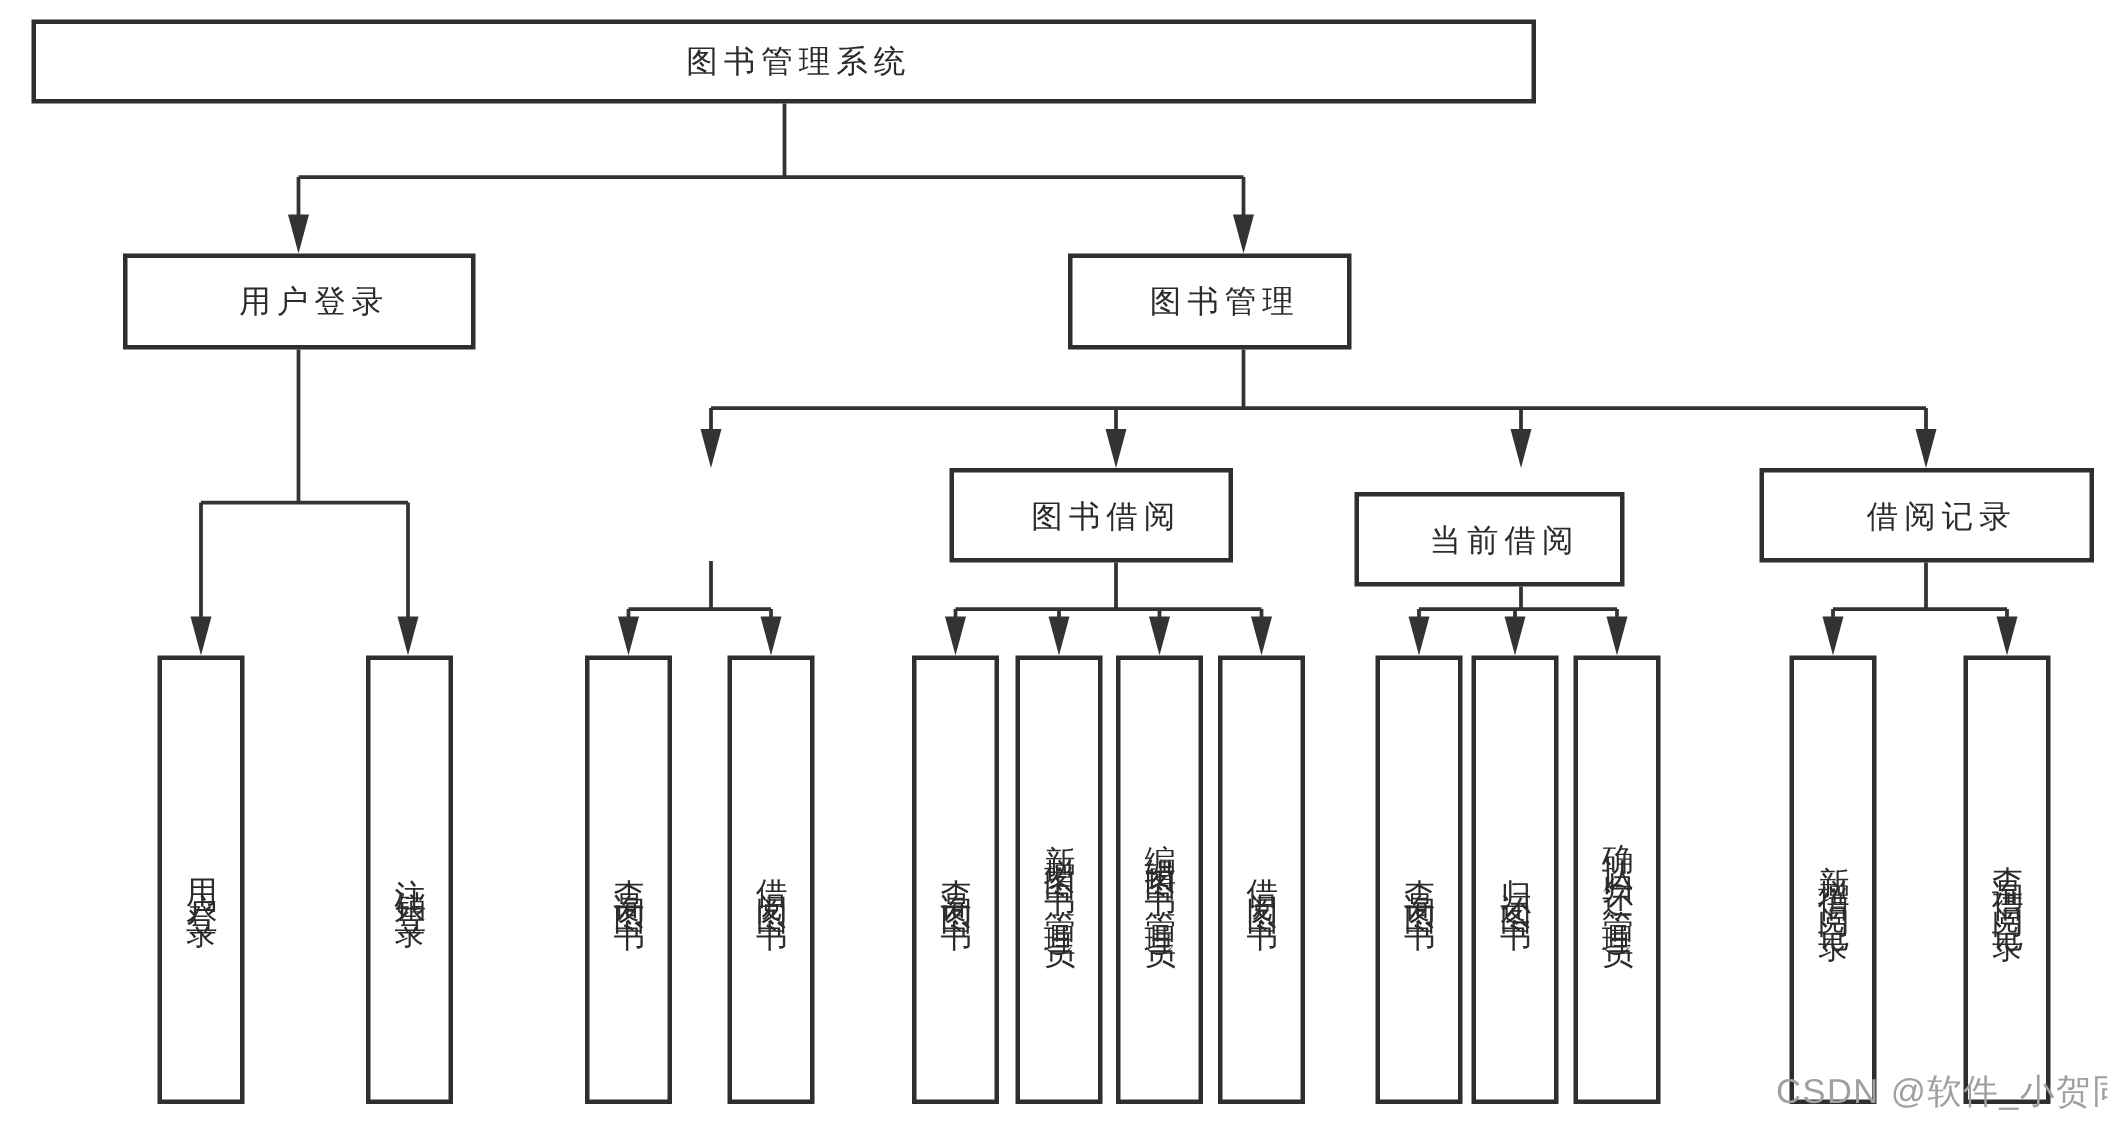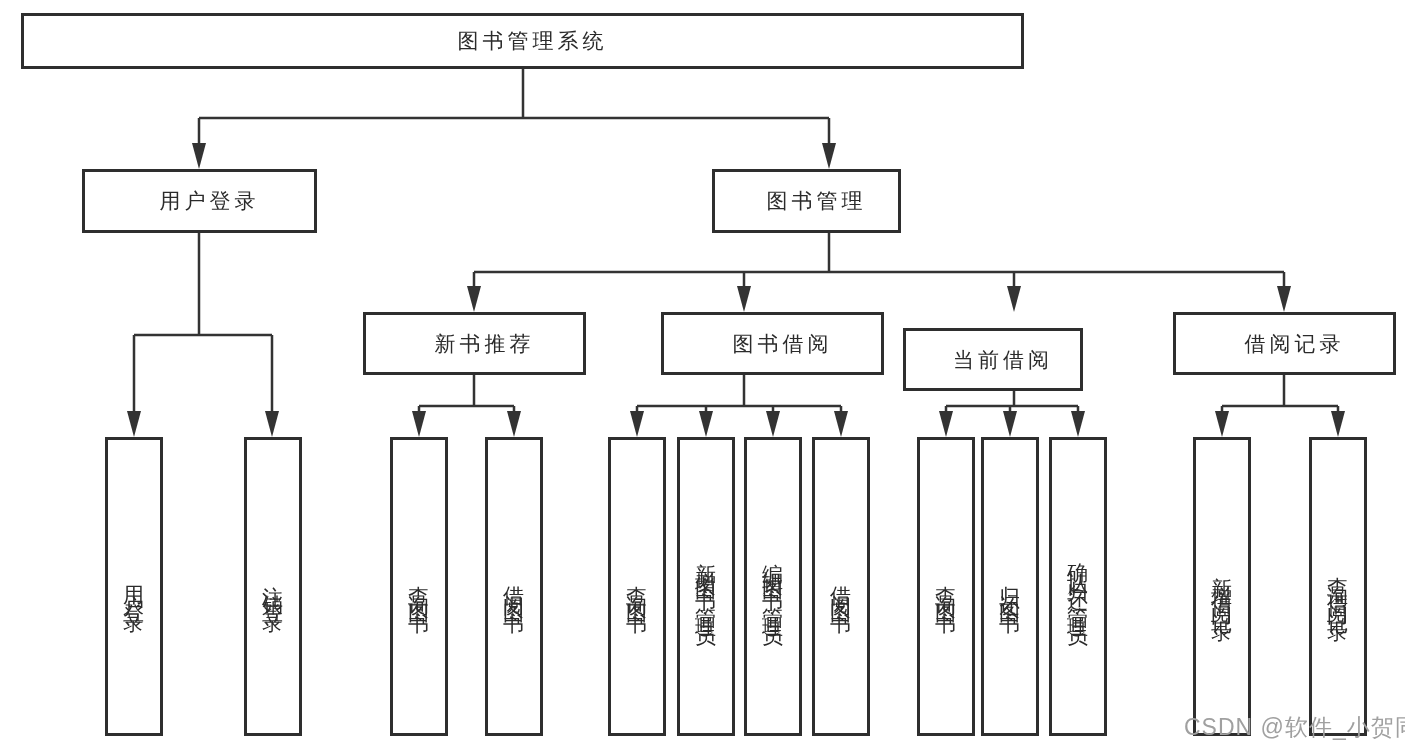--- a/index.html
+++ b/index.html
@@ -51,21 +51,21 @@
     font-size: 21px;
     letter-spacing: 9px;
     line-height: 1;
     white-space: nowrap;
   }
   
   #root-box        { left: 21px;   top: 13px;  width: 1003px; height: 56px; }
   #user-login-box  { left: 82px;   top: 169px; width: 235px;  height: 64px; }
   #book-mgmt-box   { left: 712px;  top: 169px; width: 189px;  height: 64px; }
   #new-book-box    { left: 363px;  top: 312px; width: 223px;  height: 63px; }
-  #book-borrow-box { left: 633px;  top: 312px; width: 223px;  height: 63px; margin-left: 28px; }
+  #book-borrow-box { left: 633px;  top: 312px; width: 189px;  height: 63px; }
   #cur-borrow-box  { left: 903px;  top: 328px; width: 180px;  height: 63px; }
   #borrow-rec-box  { left: 1173px; top: 312px; width: 223px;  height: 63px; }
   
   #leaf-login   { left: 105px;  }
   #leaf-logout  { left: 244px;  }
   #leaf-nb-q    { left: 390px;  }
   #leaf-nb-b    { left: 485px;  }
   #leaf-bb-q    { left: 608px;  }
   #leaf-bb-add  { left: 677px;  }
   #leaf-bb-edit { left: 744px;  }
@@ -126,23 +126,20 @@
     <span>图书管理系统</span>
   </div>
 
   <div class="box" id="user-login-box">
     <span>用户登录</span>
   </div>
   <div class="box" id="book-mgmt-box">
     <span>图书管理</span>
   </div>
 
-  <div class="box" id="new-book-box">
-    <span>新书推荐</span>
-  </div>
   <div class="box" id="book-borrow-box">
     <span>图书借阅</span>
   </div>
   <div class="box" id="cur-borrow-box">
     <span>当前借阅</span>
   </div>
   <div class="box" id="borrow-rec-box">
     <span>借阅记录</span>
   </div>
 

